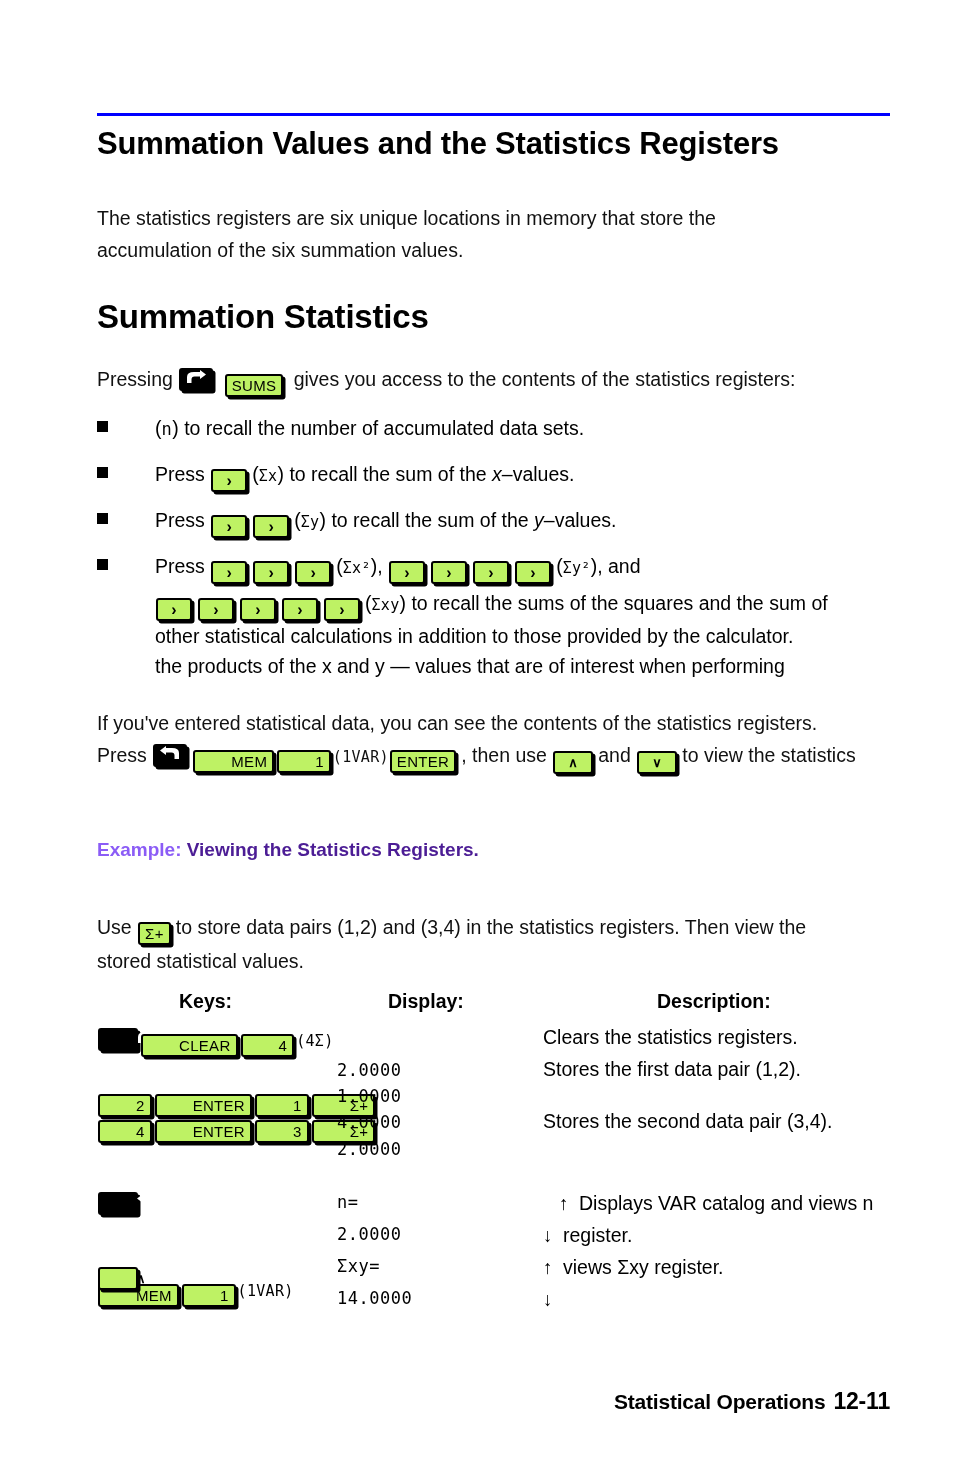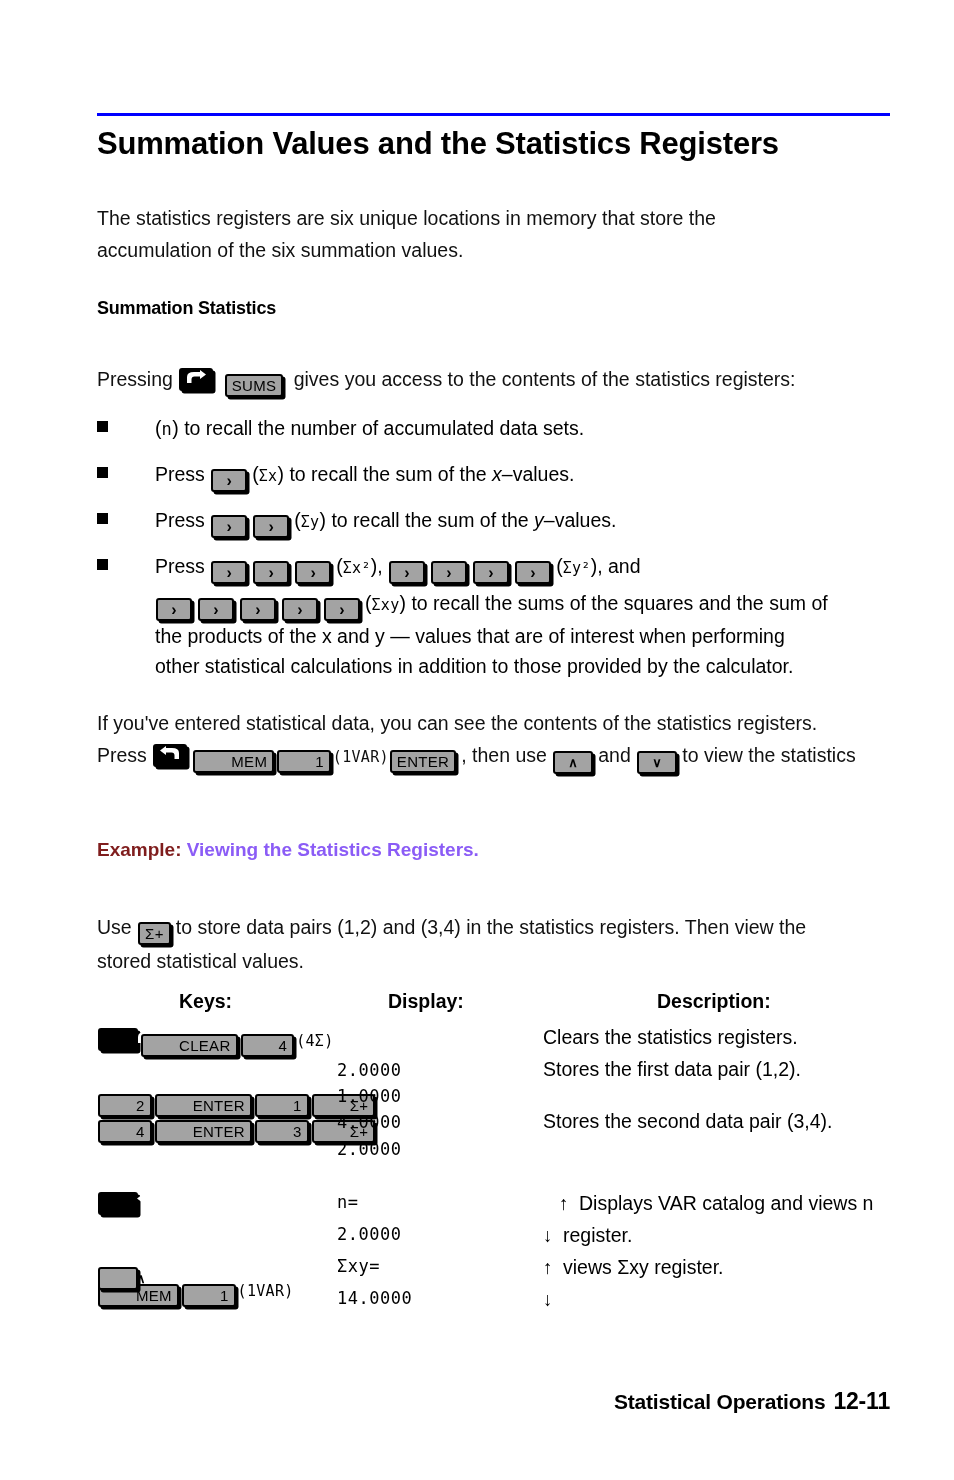--- a/index.html
+++ b/index.html
@@ -40,21 +40,21 @@
     top: 126px;
     font-size: 31px;
     font-weight: bold;
     letter-spacing: -0.2px;
     white-space: nowrap;
   }
   .h2 {
     position: absolute;
     left: 97px;
     top: 298px;
-    font-size: 18px;
+    font-size: 33px;
     font-weight: bold;
     letter-spacing: -0.2px;
     white-space: nowrap;
   }
 
   
   .body-text {
     position: absolute;
     font-size: 19.5px;
     line-height: 32px;
@@ -83,22 +83,22 @@
   }
 
   .example-line {
     position: absolute;
     left: 97px;
     top: 839px;
     font-size: 19px;
     font-weight: bold;
     white-space: nowrap;
   }
-  .example-label { color: #7f1d1d; }
-  .example-title { color: #8b5cf6; }
+  .example-label { color: #8b5cf6; }
+  .example-title { color: #4c1d95; }
 
   
   .bullet-row {
     position: absolute;
     left: 97px;
     font-size: 19.5px;
     line-height: 30px;
     width: 800px;
   }
   .bullet-sq {
@@ -121,21 +121,21 @@
   .cont-line { display: block; }
 
   
   .key {
     display: inline-block;
     vertical-align: -5px;
     position: relative;
     box-sizing: border-box;
     border: 2px solid #000;
     border-radius: 3px;
-    background: #a3a3a3;
+    background: #bef264;
     color: #000;
     font-family: "Liberation Sans", sans-serif;
     font-size: 15px;
     line-height: 19px;
     height: 23px;
     padding: 0 5px;
     text-align: center;
     white-space: nowrap;
     box-shadow: 2.5px 2.5px 0 0 #000;
     margin: 0 5px 0 1px;
@@ -280,22 +280,22 @@
   <div class="bullet-row b4">
     <span class="bullet-sq"></span>
     <span class="bullet-body">
       <span class="cont-line"><span>Press</span>
         <span class="key arrow">›</span><span class="key arrow">›</span><span class="key arrow">›</span><span class="paren">(</span><span class="lcd-sm">Σx²</span><span class="paren">),</span>
         <span class="key arrow">›</span><span class="key arrow">›</span><span class="key arrow">›</span><span class="key arrow">›</span><span class="paren">(</span><span class="lcd-sm">Σy²</span><span class="paren">)</span><span>, and</span></span>
 
       <span class="cont-line" style="margin-top:4px;">
         <span class="key arrow">›</span><span class="key arrow">›</span><span class="key arrow">›</span><span class="key arrow">›</span><span class="key arrow">›</span><span class="paren">(</span><span class="lcd-sm">Σxy</span><span class="paren">)</span> <span>to recall the sums of the squares and the sum of</span></span>
 
+      <span class="cont-line">other statistical calculations in addition to those provided by the calculator.</span>
       <span class="cont-line">the products of the x and y — values that are of interest when performing</span>
-      <span class="cont-line">other statistical calculations in addition to those provided by the calculator.</span>
     </span>
   </div>
 
   <div class="body-text para-entered">
     <span style="display:block;">If you've entered statistical data, you can see the contents of the statistics registers.</span>
     <span style="display:block; white-space:nowrap;"><span>Press</span>
       <span class="key dark shift">
         <svg width="22" height="15" viewBox="0 0 22 15" aria-hidden="true">
           <path d="M20 13 L20 7 Q20 2 13 2 L7 2 L7 0 L1 4.5 L7 9 L7 6.5 L12.5 6.5 Q15.5 6.5 15.5 9.5 L15.5 13 Z" fill="#ffffff"></path>
         </svg>

